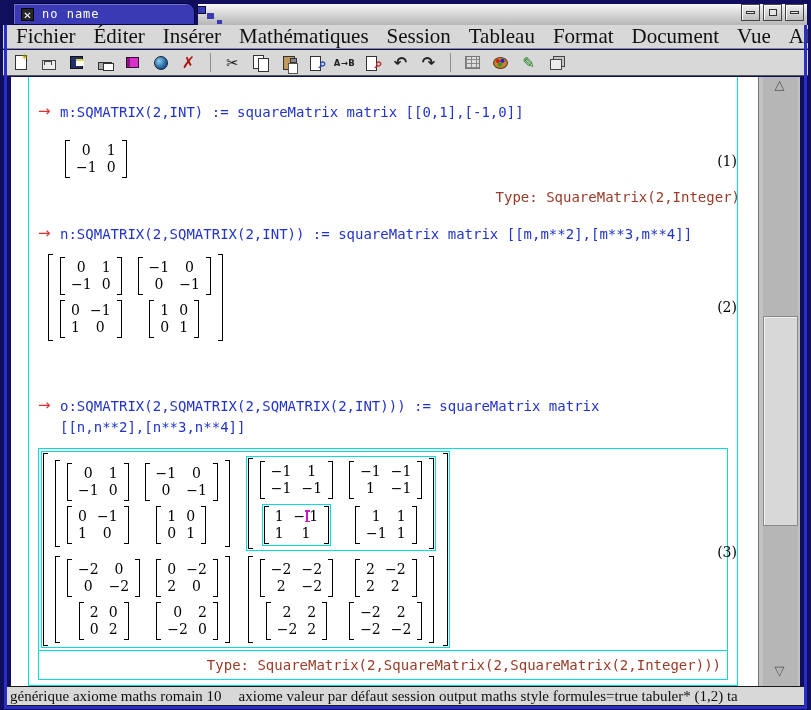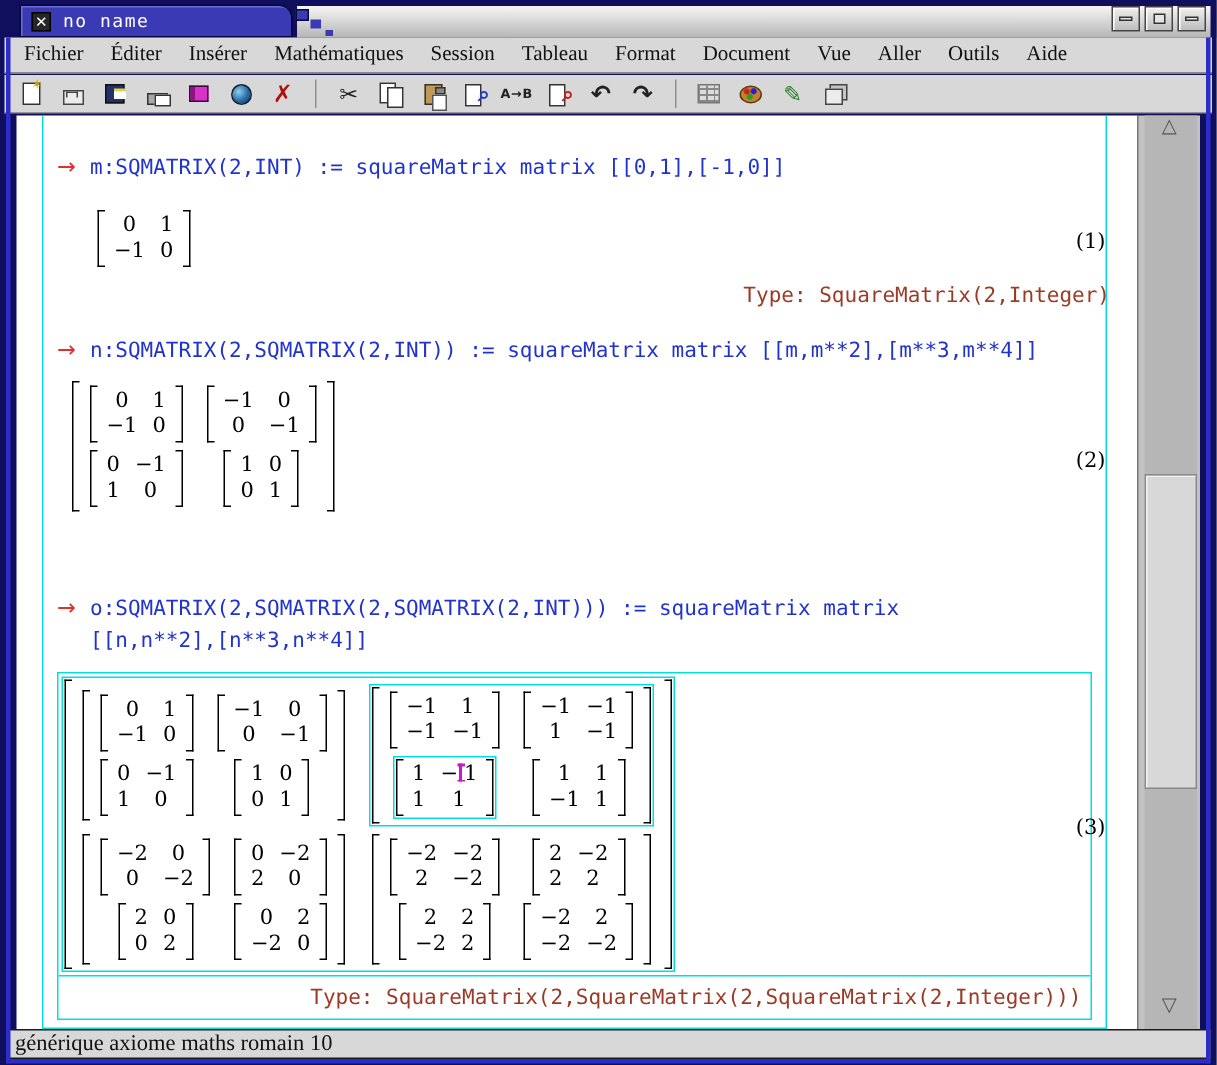--- a/index.html
+++ b/index.html
@@ -28,21 +28,21 @@
   .t-title{color:#fff;font:12px "DejaVu Sans Mono",monospace;letter-spacing:1px}
   .wbtns{position:absolute;right:7px;top:4px;display:flex;gap:3px}
   .wbtn{width:19px;height:17px;background:linear-gradient(#f0f0f0,#bdbdbd);border:1px solid #444;
         box-shadow:inset 1px 1px 0 #fff;display:flex;align-items:center;justify-content:center}
   .g-dash{width:9px;height:3px;border:1px solid #333;background:#e4e4e4}
   .g-box{width:8px;height:7px;border:1px solid #333;background:#e4e4e4}
 
   
   .menubar{position:absolute;top:25px;left:3px;right:3px;height:24px;background:var(--grey);
            border-bottom:1px solid #8a8a8a;display:flex;align-items:center;padding-left:4px;
-           font-size:14px;color:#111}
+           font-size:21px;color:#111}
   .menu-item{padding:1px 9px;cursor:default}
   .toolbar{position:absolute;top:50px;left:3px;right:3px;height:26px;background:var(--grey);
            border-bottom:1px solid #555;display:flex;align-items:center;padding-left:5px;gap:3px}
   .tbtn{width:25px;height:23px;border:none;background:transparent;display:flex;align-items:center;
         justify-content:center;padding:0}
   .tsep{width:1px;height:19px;background:#8f8f8f;margin:0 6px}
   .ticon{width:18px;height:18px;display:inline-flex;align-items:center;justify-content:center;
          font-family:"DejaVu Sans",sans-serif;font-size:15px;color:#222;position:relative}
   .icon-page-new{width:12px;height:15px;background:#fff;border:1px solid #333}
   .icon-page-new::after{content:"✶";position:absolute;top:-4px;right:-3px;font-size:9px;color:#c8a000}
@@ -509,18 +509,19 @@
     <div class="vscroll">
       <div class="vtrack"></div>
       <div class="varrow" style="top:1px">△</div>
       <div class="vthumb"></div>
       <div class="varrow" style="bottom:8px">▽</div>
     </div>
   </div>
 
   <div class="statusbar">
     <span>générique axiome maths romain 10</span>
+    <span>axiome valeur par défaut session output maths style formules=true tabuler* (1,2) ta</span>
   </div>
 
   <div class="edge-left"></div>
   <div class="edge-right"></div>
   <div class="edge-bottom"></div>
 </div>
 
 </body></html>

